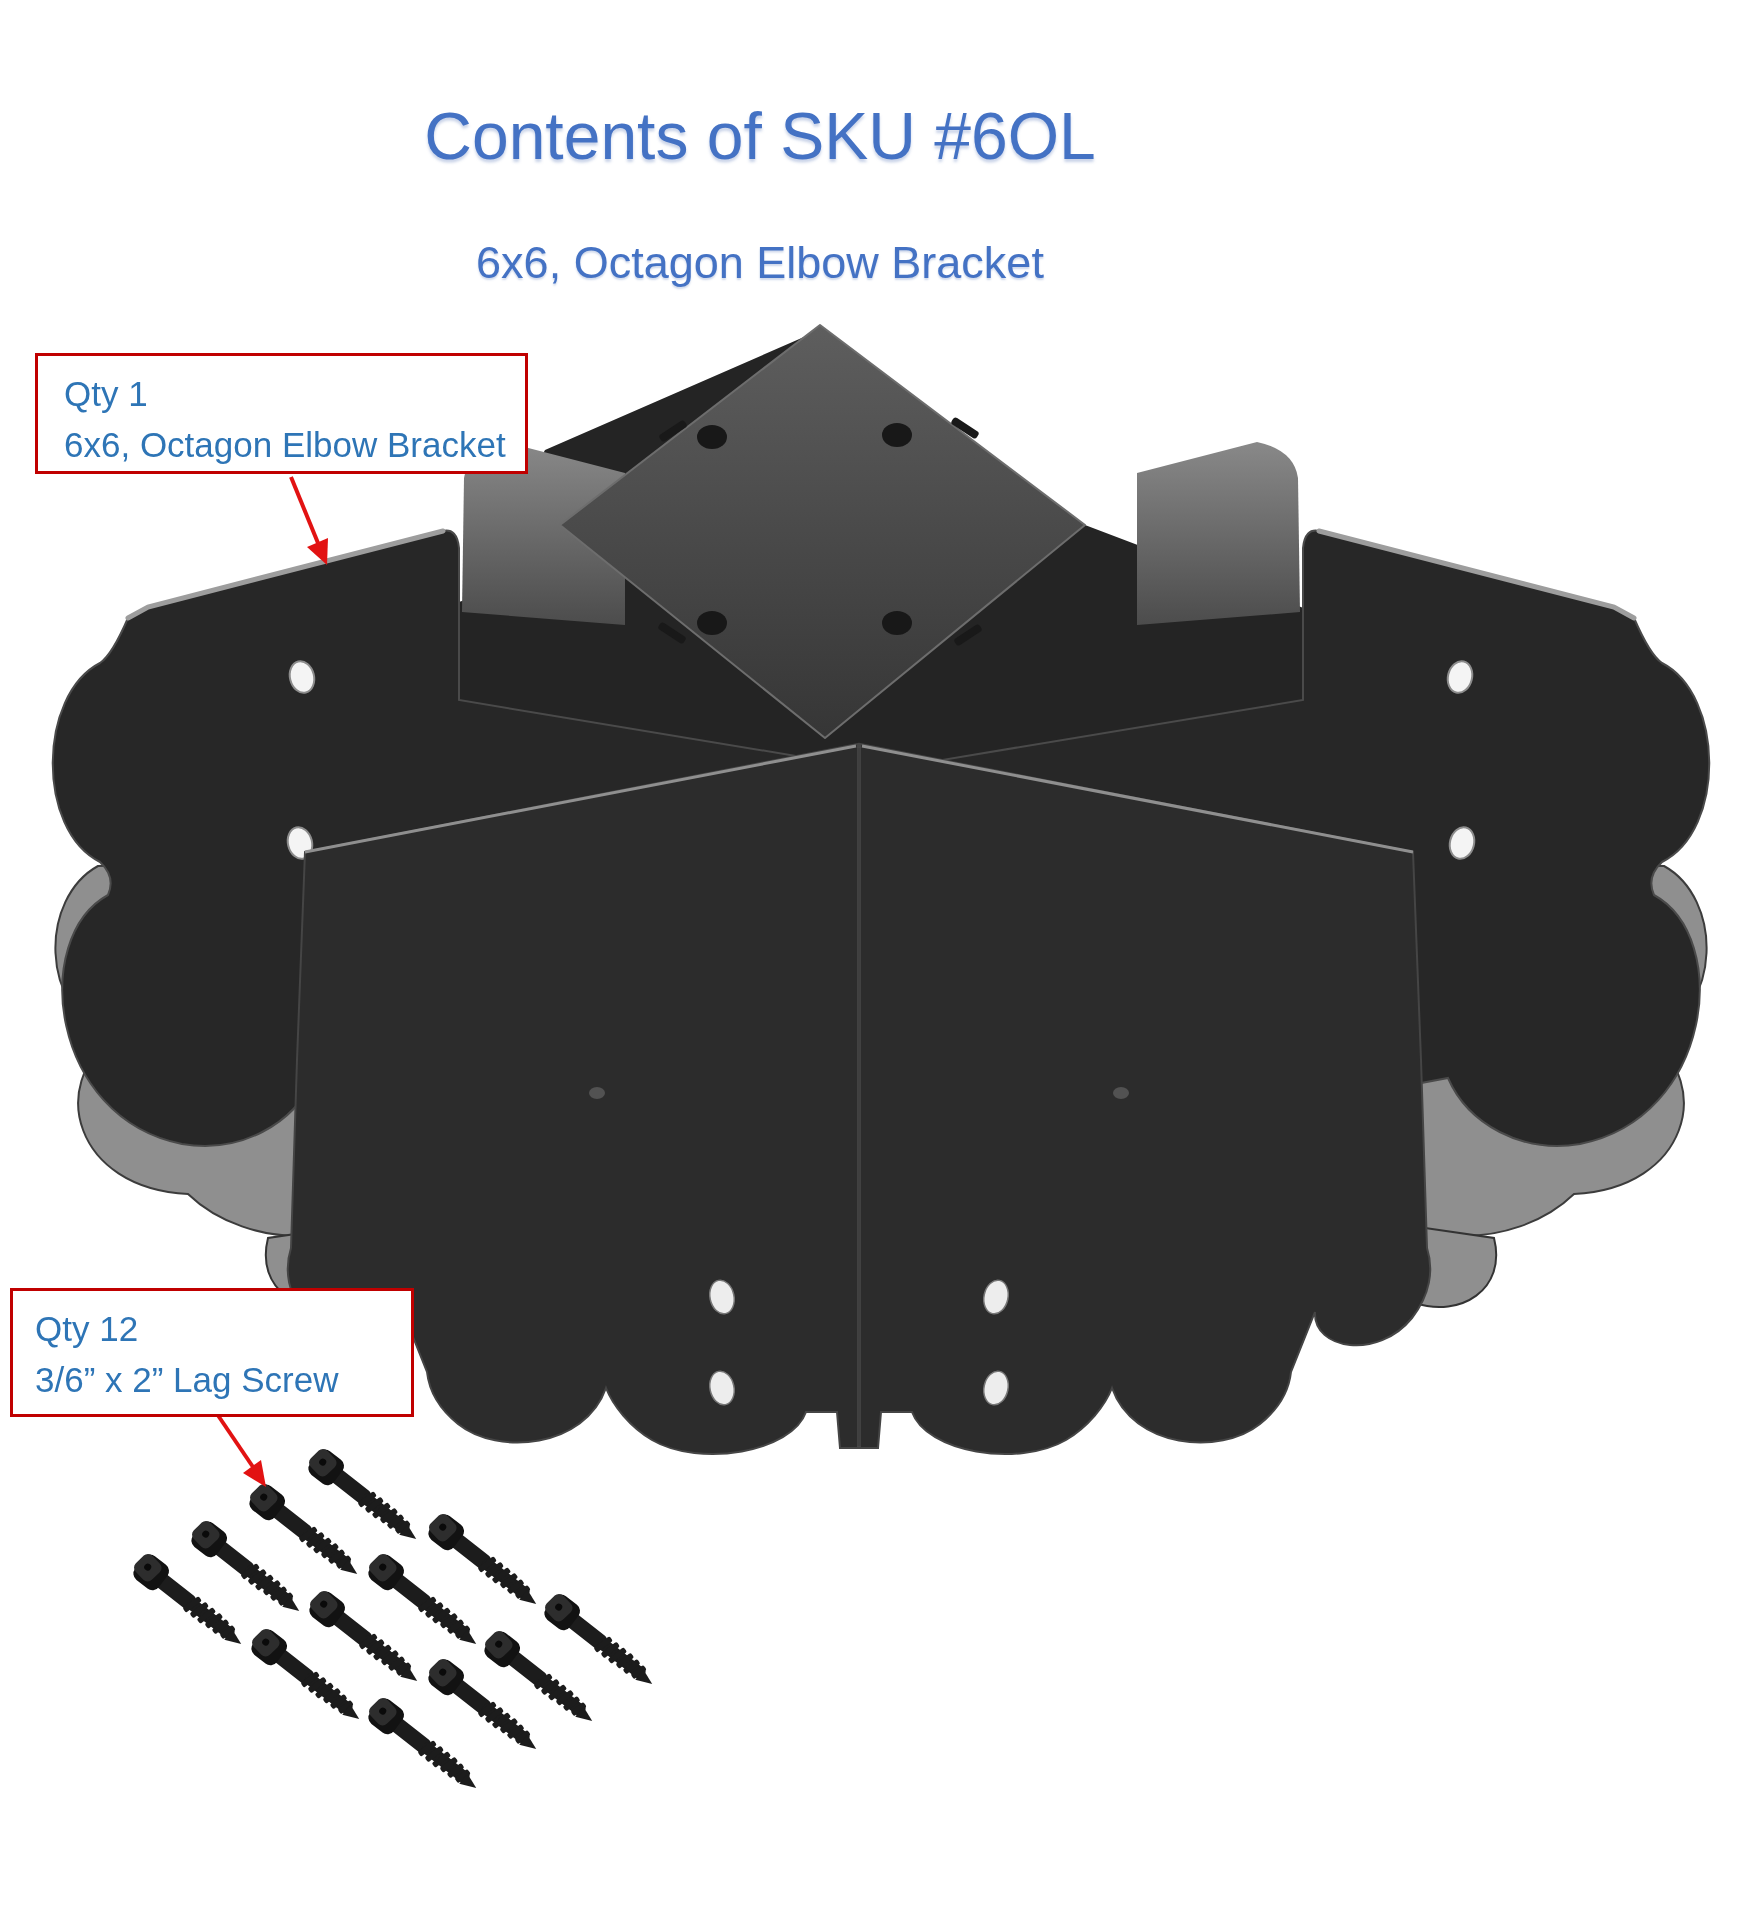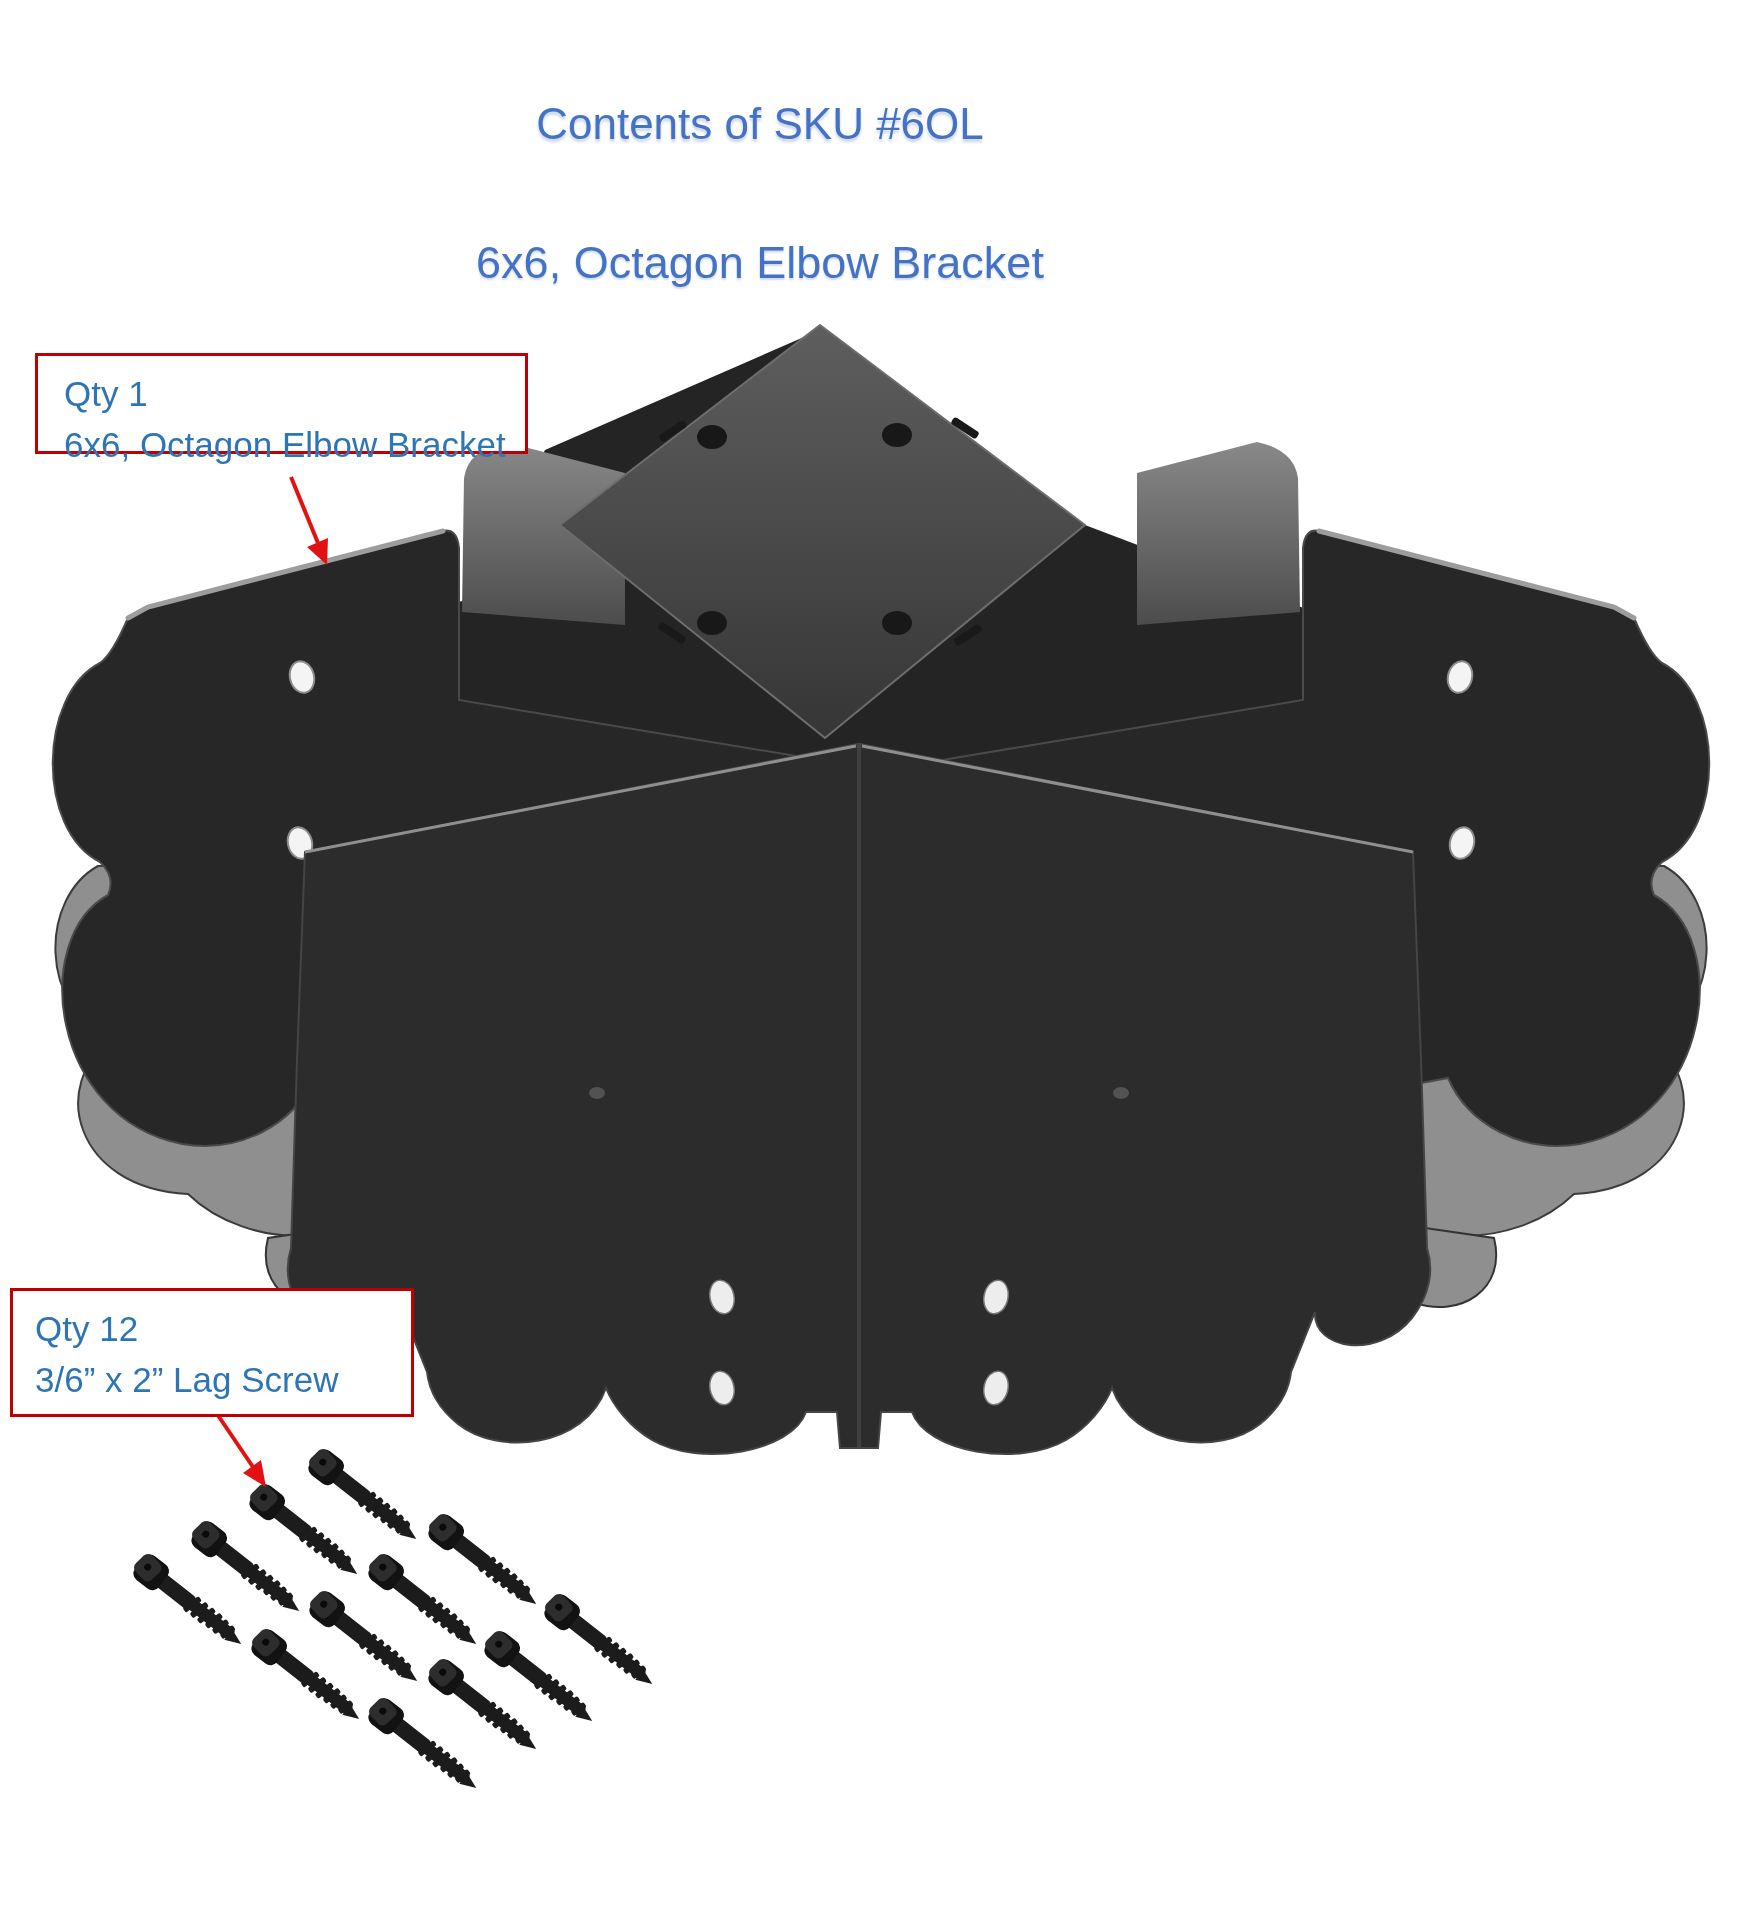--- a/index.html
+++ b/index.html
@@ -6,21 +6,21 @@
   .page{
     position:relative;
     width:1761px;height:1923px;
     background:var(--background,#ffffff);
     font-family:"Liberation Sans",sans-serif;
     overflow:hidden;
   }
   .title{
     position:absolute;left:0;top:100px;width:1520px;
     text-align:center;
-    font-size:44px;line-height:1.1;
+    font-size:66px;line-height:1.1;
     color:var(--title-blue,#4472C4);
     text-shadow:0 3px 3px rgba(100,130,190,.35);
     white-space:nowrap;
   }
   .subtitle{
     position:absolute;left:0;top:238px;width:1520px;
     text-align:center;
     font-size:45px;line-height:1.1;
     color:var(--title-blue,#4472C4);
     text-shadow:0 2px 2px rgba(100,130,190,.3);
@@ -28,21 +28,21 @@
   }
   .callout-box{
     position:absolute;
     border:3px solid var(--box-border-red,#C00000);
     background:#ffffff;
     color:var(--callout-blue,#2E75B6);
     font-size:35px;line-height:1.45;
     box-sizing:border-box;
   }
   .callout-box .line{white-space:nowrap;}
-  #callout-bracket{left:35px;top:353px;width:493px;height:101px;padding:13px 0 0 26px;}
+  #callout-bracket{left:35px;top:353px;width:493px;height:121px;padding:13px 0 0 26px;}
   #callout-screws{left:10px;top:1288px;width:404px;height:129px;padding:13px 0 0 22px;}
   svg.illustration{position:absolute;left:0;top:0;}
 </style>
 </head>
 <body>
 
 <div class="page">
 
   <div class="title">Contents of SKU #6OL</div>
   <div class="subtitle">6x6, Octagon Elbow Bracket</div>

